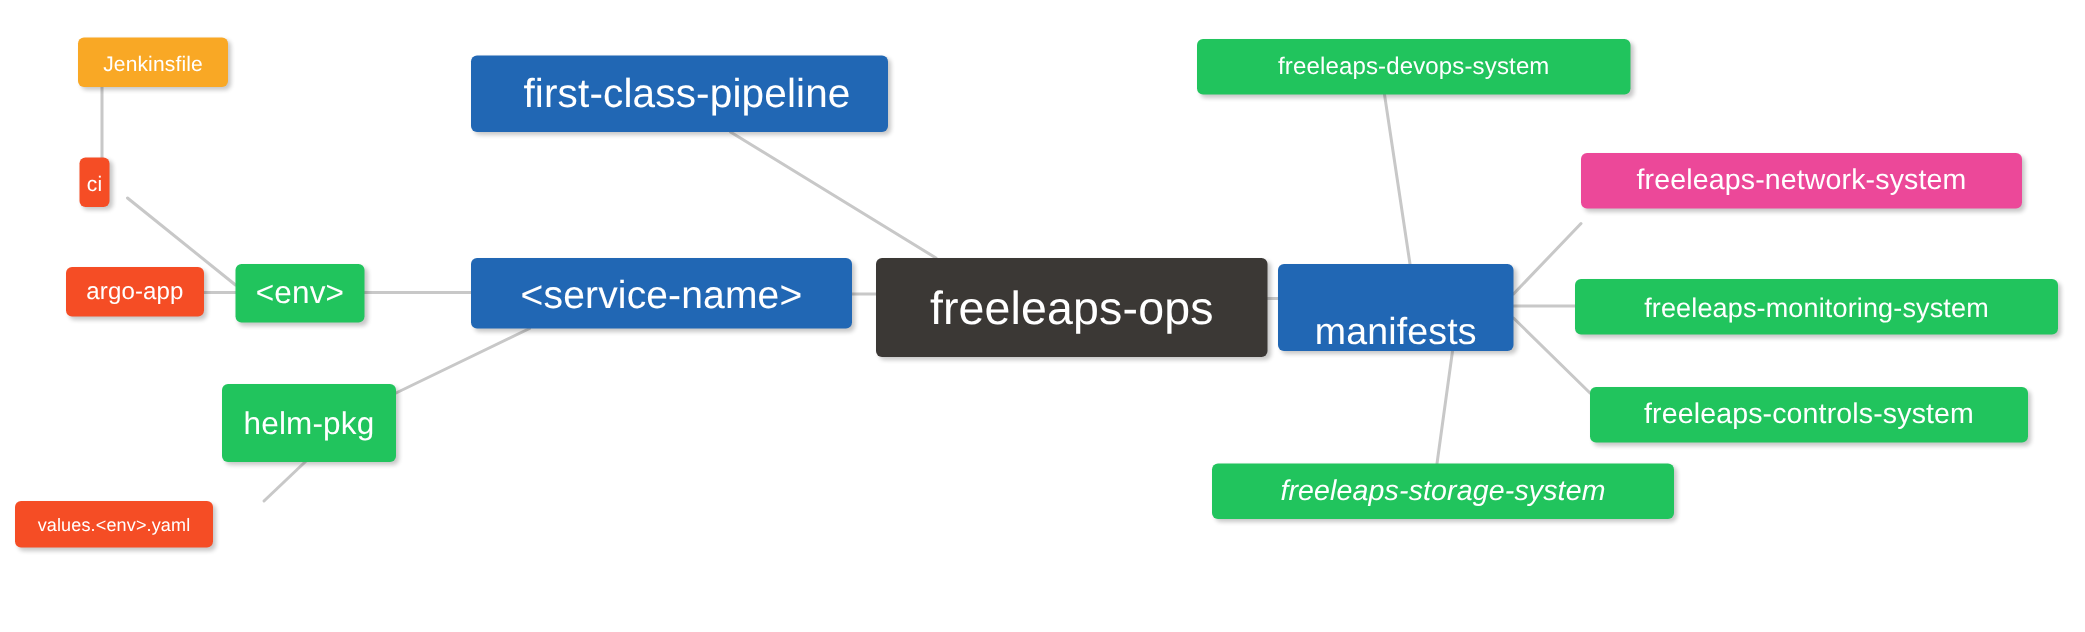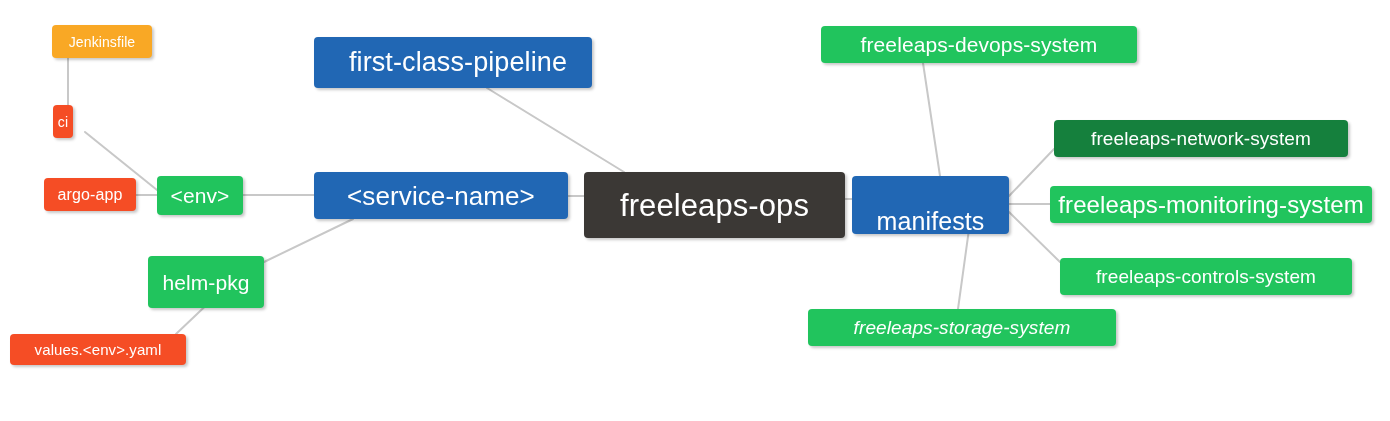--- a/index.html
+++ b/index.html
@@ -73,42 +73,42 @@
     </div>
     <div class="node" style="left: 32px; top: 178px; width: 92px; height: 33px; background: rgb(245, 77, 37); font-size: 16px; margin-left: 12px;">
       <span class="node-label">argo-app</span>
     </div>
     <div class="node" style="left: 157px; top: 176px; width: 86px; height: 39px; background: rgb(33, 196, 93); font-size: 21px;">
       <span class="node-label">&lt;env&gt;</span>
     </div>
     <div class="node" style="left: 148px; top: 256px; width: 116px; height: 52px; background: rgb(33, 196, 93); font-size: 21px;">
       <span class="node-label">helm-pkg</span>
     </div>
-    <div class="node" style="left: 10px; top: 334px; width: 176px; height: 31px; background: rgb(245, 77, 37); font-size: 15px;">
+    <div class="node" style="left: 10px; top: 334px; width: 132px; height: 31px; background: rgb(245, 77, 37); font-size: 12px;">
       <span class="node-label">values.&lt;env&gt;.yaml</span>
     </div>
     <div class="node" style="left: 314px; top: 37px; width: 278px; height: 51px; background: rgb(33, 103, 180); font-size: 27px; padding-left: 20px;">
       <span class="node-label">first-class-pipeline</span>
     </div>
     <div class="node" style="left: 314px; top: 172px; width: 254px; height: 47px; background: rgb(33, 103, 180); font-size: 26px;">
       <span class="node-label">&lt;service-name&gt;</span>
     </div>
     <div class="node" style="left: 584px; top: 172px; width: 261px; height: 66px; background: rgb(59, 56, 53); font-size: 31px;">
       <span class="node-label">freeleaps-ops</span>
     </div>
     <div class="node" style="left: 852px; top: 176px; width: 157px; height: 58px; background: rgb(33, 103, 180); font-size: 25px; align-items: flex-end;">
       <span class="node-label">manifests</span>
     </div>
-    <div class="node" style="left: 798px; top: 26px; width: 316px; height: 37px; background: rgb(33, 196, 93); font-size: 21px; margin-left: 23px;">
+    <div class="node" style="left: 798px; top: 26px; width: 289px; height: 37px; background: rgb(33, 196, 93); font-size: 16px;">
       <span class="node-label">freeleaps-devops-system</span>
     </div>
-    <div class="node" style="left: 1054px; top: 120px; width: 294px; height: 37px; background: #15803d; font-size: 19px;">
+    <div class="node" style="left: 1054px; top: 102px; width: 294px; height: 37px; background: #ec4899; font-size: 19px;">
       <span class="node-label">freeleaps-network-system</span>
     </div>
-    <div class="node" style="left: 1050px; top: 186px; width: 322px; height: 37px; background: rgb(33, 196, 93); font-size: 24px;">
+    <div class="node" style="left: 1050px; top: 186px; width: 322px; height: 37px; background: rgb(33, 196, 93); font-size: 18px;">
       <span class="node-label">freeleaps-monitoring-system</span>
     </div>
     <div class="node" style="left: 1060px; top: 258px; width: 292px; height: 37px; background: rgb(33, 196, 93); font-size: 19px;">
       <span class="node-label">freeleaps-controls-system</span>
     </div>
     <div class="node" style="left: 808px; top: 309px; width: 308px; height: 37px; background: rgb(33, 196, 93); font-size: 19px; font-style: italic;">
       <span class="node-label">freeleaps-storage-system</span>
     </div>
   </div>
 

